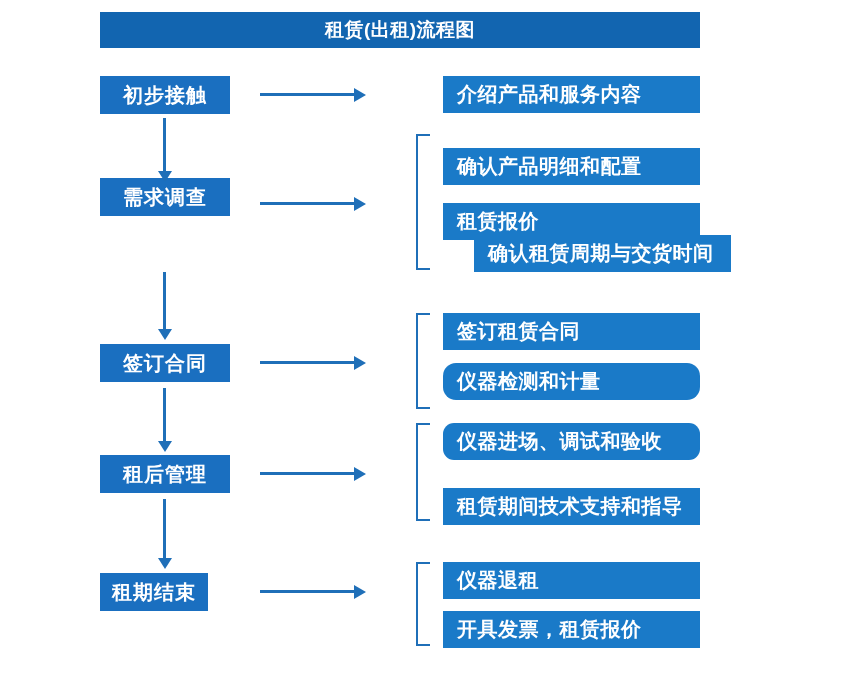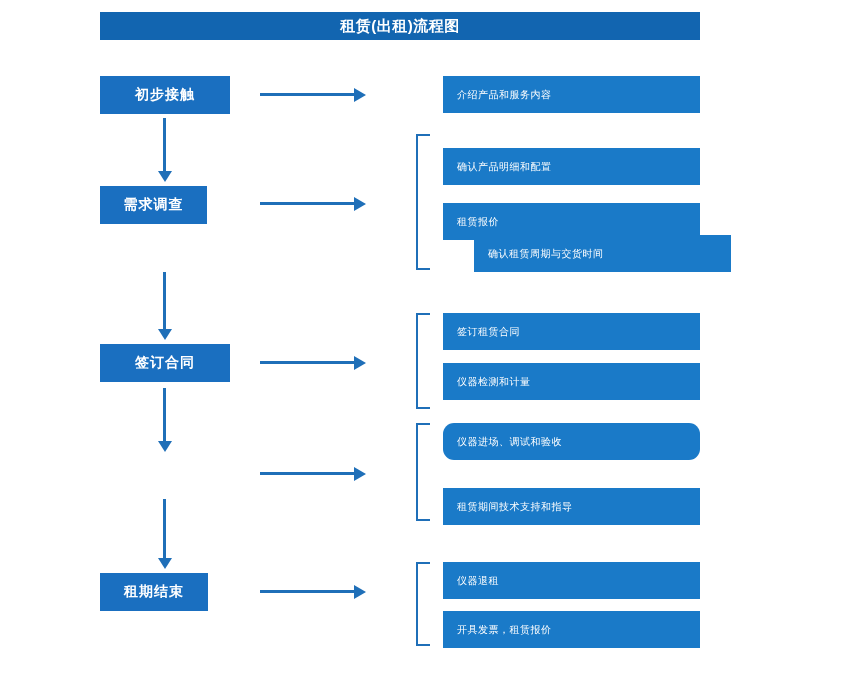--- a/index.html
+++ b/index.html
@@ -15,47 +15,47 @@
     width: 844px;
     height: 688px;
     background: #ffffff;
     overflow: hidden;
   }
   .title-bar {
     position: absolute;
     left: 100px;
     top: 12px;
     width: 600px;
-    height: 28px;
+    height: 36px;
     background: #1265b0;
     color: #ffffff;
-    font-size: 15px;
+    font-size: 19px;
     font-weight: bold;
     display: flex;
     align-items: center;
     justify-content: center;
     letter-spacing: 0.5px;
   }
   .stage-box {
     position: absolute;
     background: #1a6fc0;
     color: #ffffff;
-    font-size: 14px;
+    font-size: 20px;
     font-weight: bold;
     display: flex;
     align-items: center;
     justify-content: center;
     letter-spacing: 1px;
   }
   .detail-box {
     position: absolute;
     background: #1a7ac8;
     color: #ffffff;
-    font-size: 10px;
-    font-weight: normal;
+    font-size: 20px;
+    font-weight: bold;
     display: flex;
     align-items: center;
     padding-left: 14px;
     box-sizing: border-box;
     letter-spacing: 0.5px;
   }
   .v-arrow {
     position: absolute;
     width: 3px;
     background: #1f6fb8;
@@ -97,22 +97,23 @@
   }
 </style>
 </head>
 <body>
 
 <div id="canvas">
 
   <div class="title-bar">租赁(出租)流程图</div>
 
   <div class="stage-box" style="left:100px; top:76px; width:130px; height:38px;">初步接触</div>
-  <div class="stage-box" style="left:100px; top:186px; width:107px; height:38px;">需求调查</div>
+  <div class="stage-box" style="left:100px; top:178px; width:130px; height:38px;">需求调查</div>
   <div class="stage-box" style="left:100px; top:344px; width:130px; height:38px;">签订合同</div>
+  <div class="stage-box" style="left:100px; top:455px; width:130px; height:38px;">租后管理</div>
   <div class="stage-box" style="left:100px; top:573px; width:108px; height:38px;">租期结束</div>
 
   <div class="v-arrow" style="left:163px; top:118px; height:54px;"></div>
   <div class="v-arrow" style="left:163px; top:272px; height:58px;"></div>
   <div class="v-arrow" style="left:163px; top:388px; height:54px;"></div>
   <div class="v-arrow" style="left:163px; top:499px; height:60px;"></div>
 
   <div class="h-arrow" style="left:260px; top:93px; width:95px;"></div>
   <div class="h-arrow" style="left:260px; top:202px; width:95px;"></div>
   <div class="h-arrow" style="left:260px; top:361px; width:95px;"></div>
@@ -124,21 +125,21 @@
   <div class="bracket" style="left:416px; top:423px; height:98px;"></div>
   <div class="bracket" style="left:416px; top:562px; height:84px;"></div>
 
   <div class="detail-box" style="left:443px; top:76px; width:257px; height:37px;">介绍产品和服务内容</div>
 
   <div class="detail-box" style="left:443px; top:148px; width:257px; height:37px;">确认产品明细和配置</div>
   <div class="detail-box" style="left:443px; top:185px; width:257px; height:37px;margin-top:18px;">租赁报价</div>
   <div class="detail-box" style="left:443px; top:235px; width:257px; height:37px;margin-left:31px;">确认租赁周期与交货时间</div>
 
   <div class="detail-box" style="left:443px; top:313px; width:257px; height:37px;">签订租赁合同</div>
-  <div class="detail-box" style="left:443px; top:363px; width:257px; height:37px;">仪器检测和计量</div>
+  <div class="detail-box" style="left:443px; top:363px; width:257px; height:37px;border-radius:13px;">仪器检测和计量</div>
 
   <div class="detail-box" style="left:443px; top:423px; width:257px; height:37px;border-radius:11px;">仪器进场、调试和验收</div>
   <div class="detail-box" style="left:443px; top:488px; width:257px; height:37px;">租赁期间技术支持和指导</div>
 
   <div class="detail-box" style="left:443px; top:562px; width:257px; height:37px;">仪器退租</div>
   <div class="detail-box" style="left:443px; top:611px; width:257px; height:37px;">开具发票，租赁报价</div>
 
 </div>
 
 </body></html>

